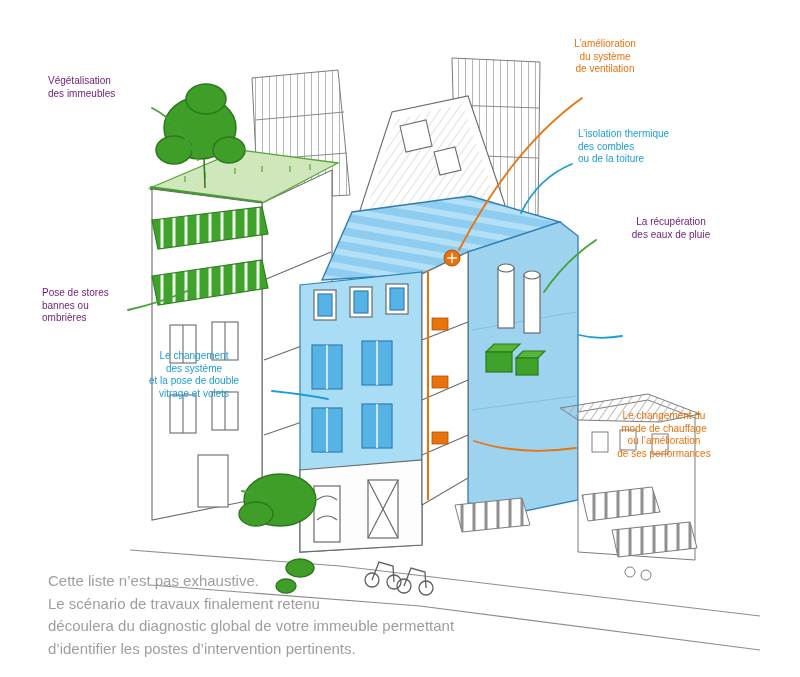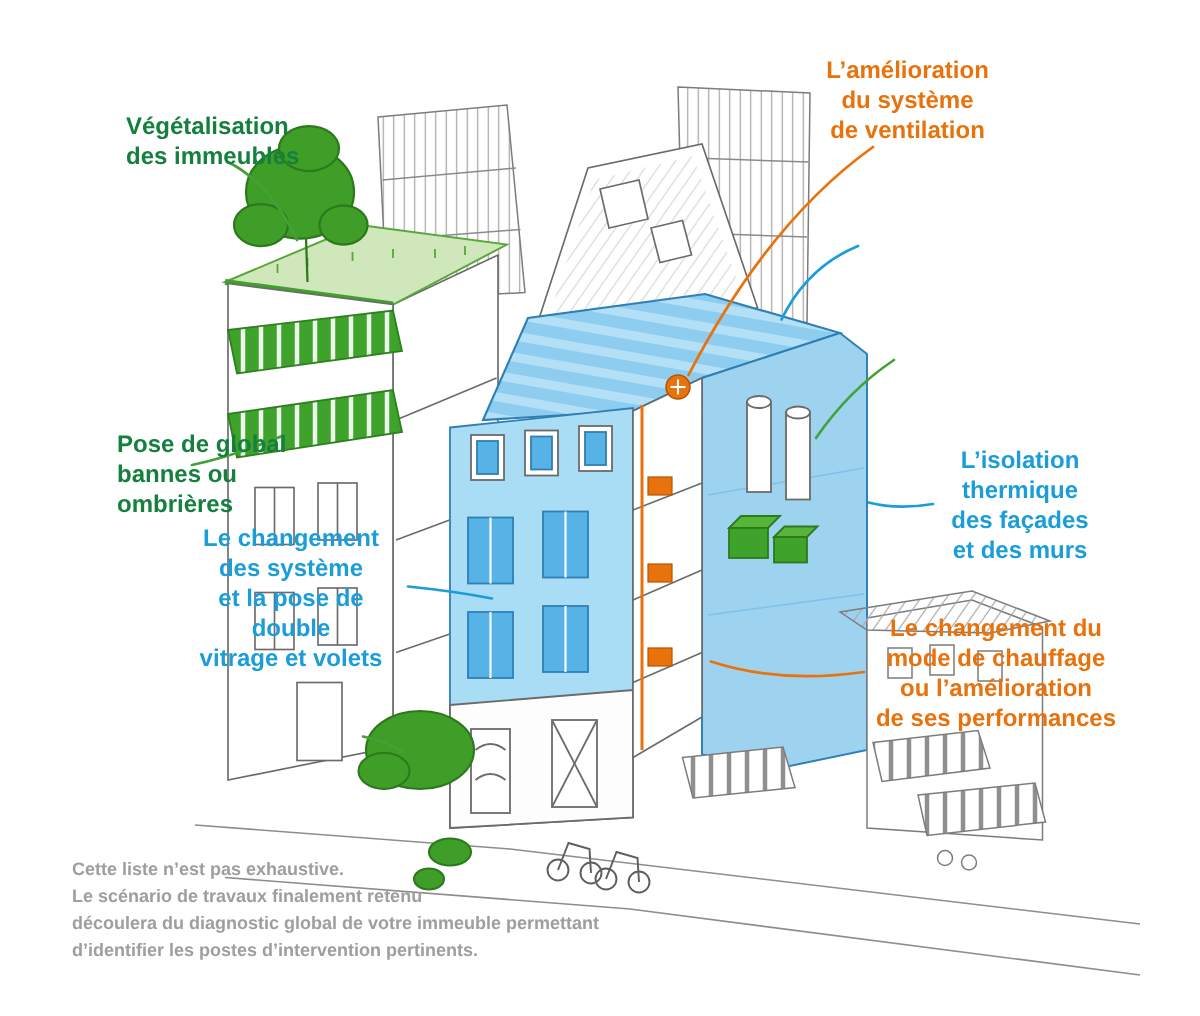--- a/index.html
+++ b/index.html
@@ -2,30 +2,30 @@
 <html><head>
 <meta charset="utf-8">
 <style>
   html,body{margin:0;padding:0;background:#ffffff;}
   .canvas{
     position:relative;width:800px;height:677px;background:#ffffff;
     font-family:"Liberation Sans",sans-serif;overflow:hidden;
   }
   .illustration{position:absolute;left:0;top:0;}
   .label{
-    position:absolute;font-weight:bold;font-size:16px;line-height:1.25;
+    position:absolute;font-weight:normal;font-size:10px;line-height:1.25;
     white-space:pre-line;
   }
-  .label.green{color:#15803d;margin-left:36px;}
+  .label.green{color:#701a75;}
   .label.blue{color:#1b9dd9;}
   .label.orange{color:#e8720c;}
   .center{text-align:center;}
   .footnote{
-    position:absolute;left:48px;top:570px;font-size:12px;line-height:1.5;
-    color:#9e9e9e;white-space:pre-line;font-weight:bold;
+    position:absolute;left:48px;top:570px;font-size:15px;line-height:1.5;
+    color:#9e9e9e;white-space:pre-line;font-weight:normal;
   }
 </style>
 </head>
 <body>
 
 <div class="canvas">
 
   <svg class="illustration" width="800" height="677" viewBox="0 0 800 677" aria-hidden="true">
     <defs>
       <pattern id="hv" width="7" height="7" patternUnits="userSpaceOnUse">
@@ -223,40 +223,41 @@
       <path d="M572,164 Q538,178 521,213" stroke="#1b9dd9"></path>
       <path d="M596,240 Q566,260 544,292" stroke="#44a135"></path>
       <path d="M622,336 Q598,340 579,335" stroke="#1b9dd9"></path>
       <path d="M576,448 Q520,456 474,441" stroke="#e8720c"></path>
     </g>
   </svg>
 
   <div class="label green" style="left:48px; top:75px;">Végétalisation
 des immeubles</div>
 
-  <div class="label green" style="left:42px; top:287px;">Pose de global
+  <div class="label green" style="left:42px; top:287px;">Pose de stores
 bannes ou
 ombrières</div>
 
   <div class="label blue center" style="left:118px; top:350px; width:152px;">Le changement
 des système
 et la pose de double
 vitrage et volets</div>
 
 
   <div class="label orange center" style="left:540px; top:38px; width:130px;">L’amélioration
 du système
 de ventilation</div>
 
-
-
-  <div class="label blue center" style="left:624px; top:298px; width:112px;">L’isolation
-thermique
-des façades
-et des murs</div>
+  <div class="label blue" style="left:578px; top:128px;">L’isolation thermique
+des combles
+ou de la toiture</div>
+
+  <div class="label green center" style="left:596px; top:216px; width:150px;">La récupération
+des eaux de pluie</div>
+
 
   <div class="label orange center" style="left:580px; top:410px; width:168px;">Le changement du
 mode de chauffage
 ou l’amélioration
 de ses performances</div>
 
   <div class="footnote">Cette liste n’est pas exhaustive.
 Le scénario de travaux finalement retenu
 découlera du diagnostic global de votre immeuble permettant
 d’identifier les postes d’intervention pertinents.</div>

